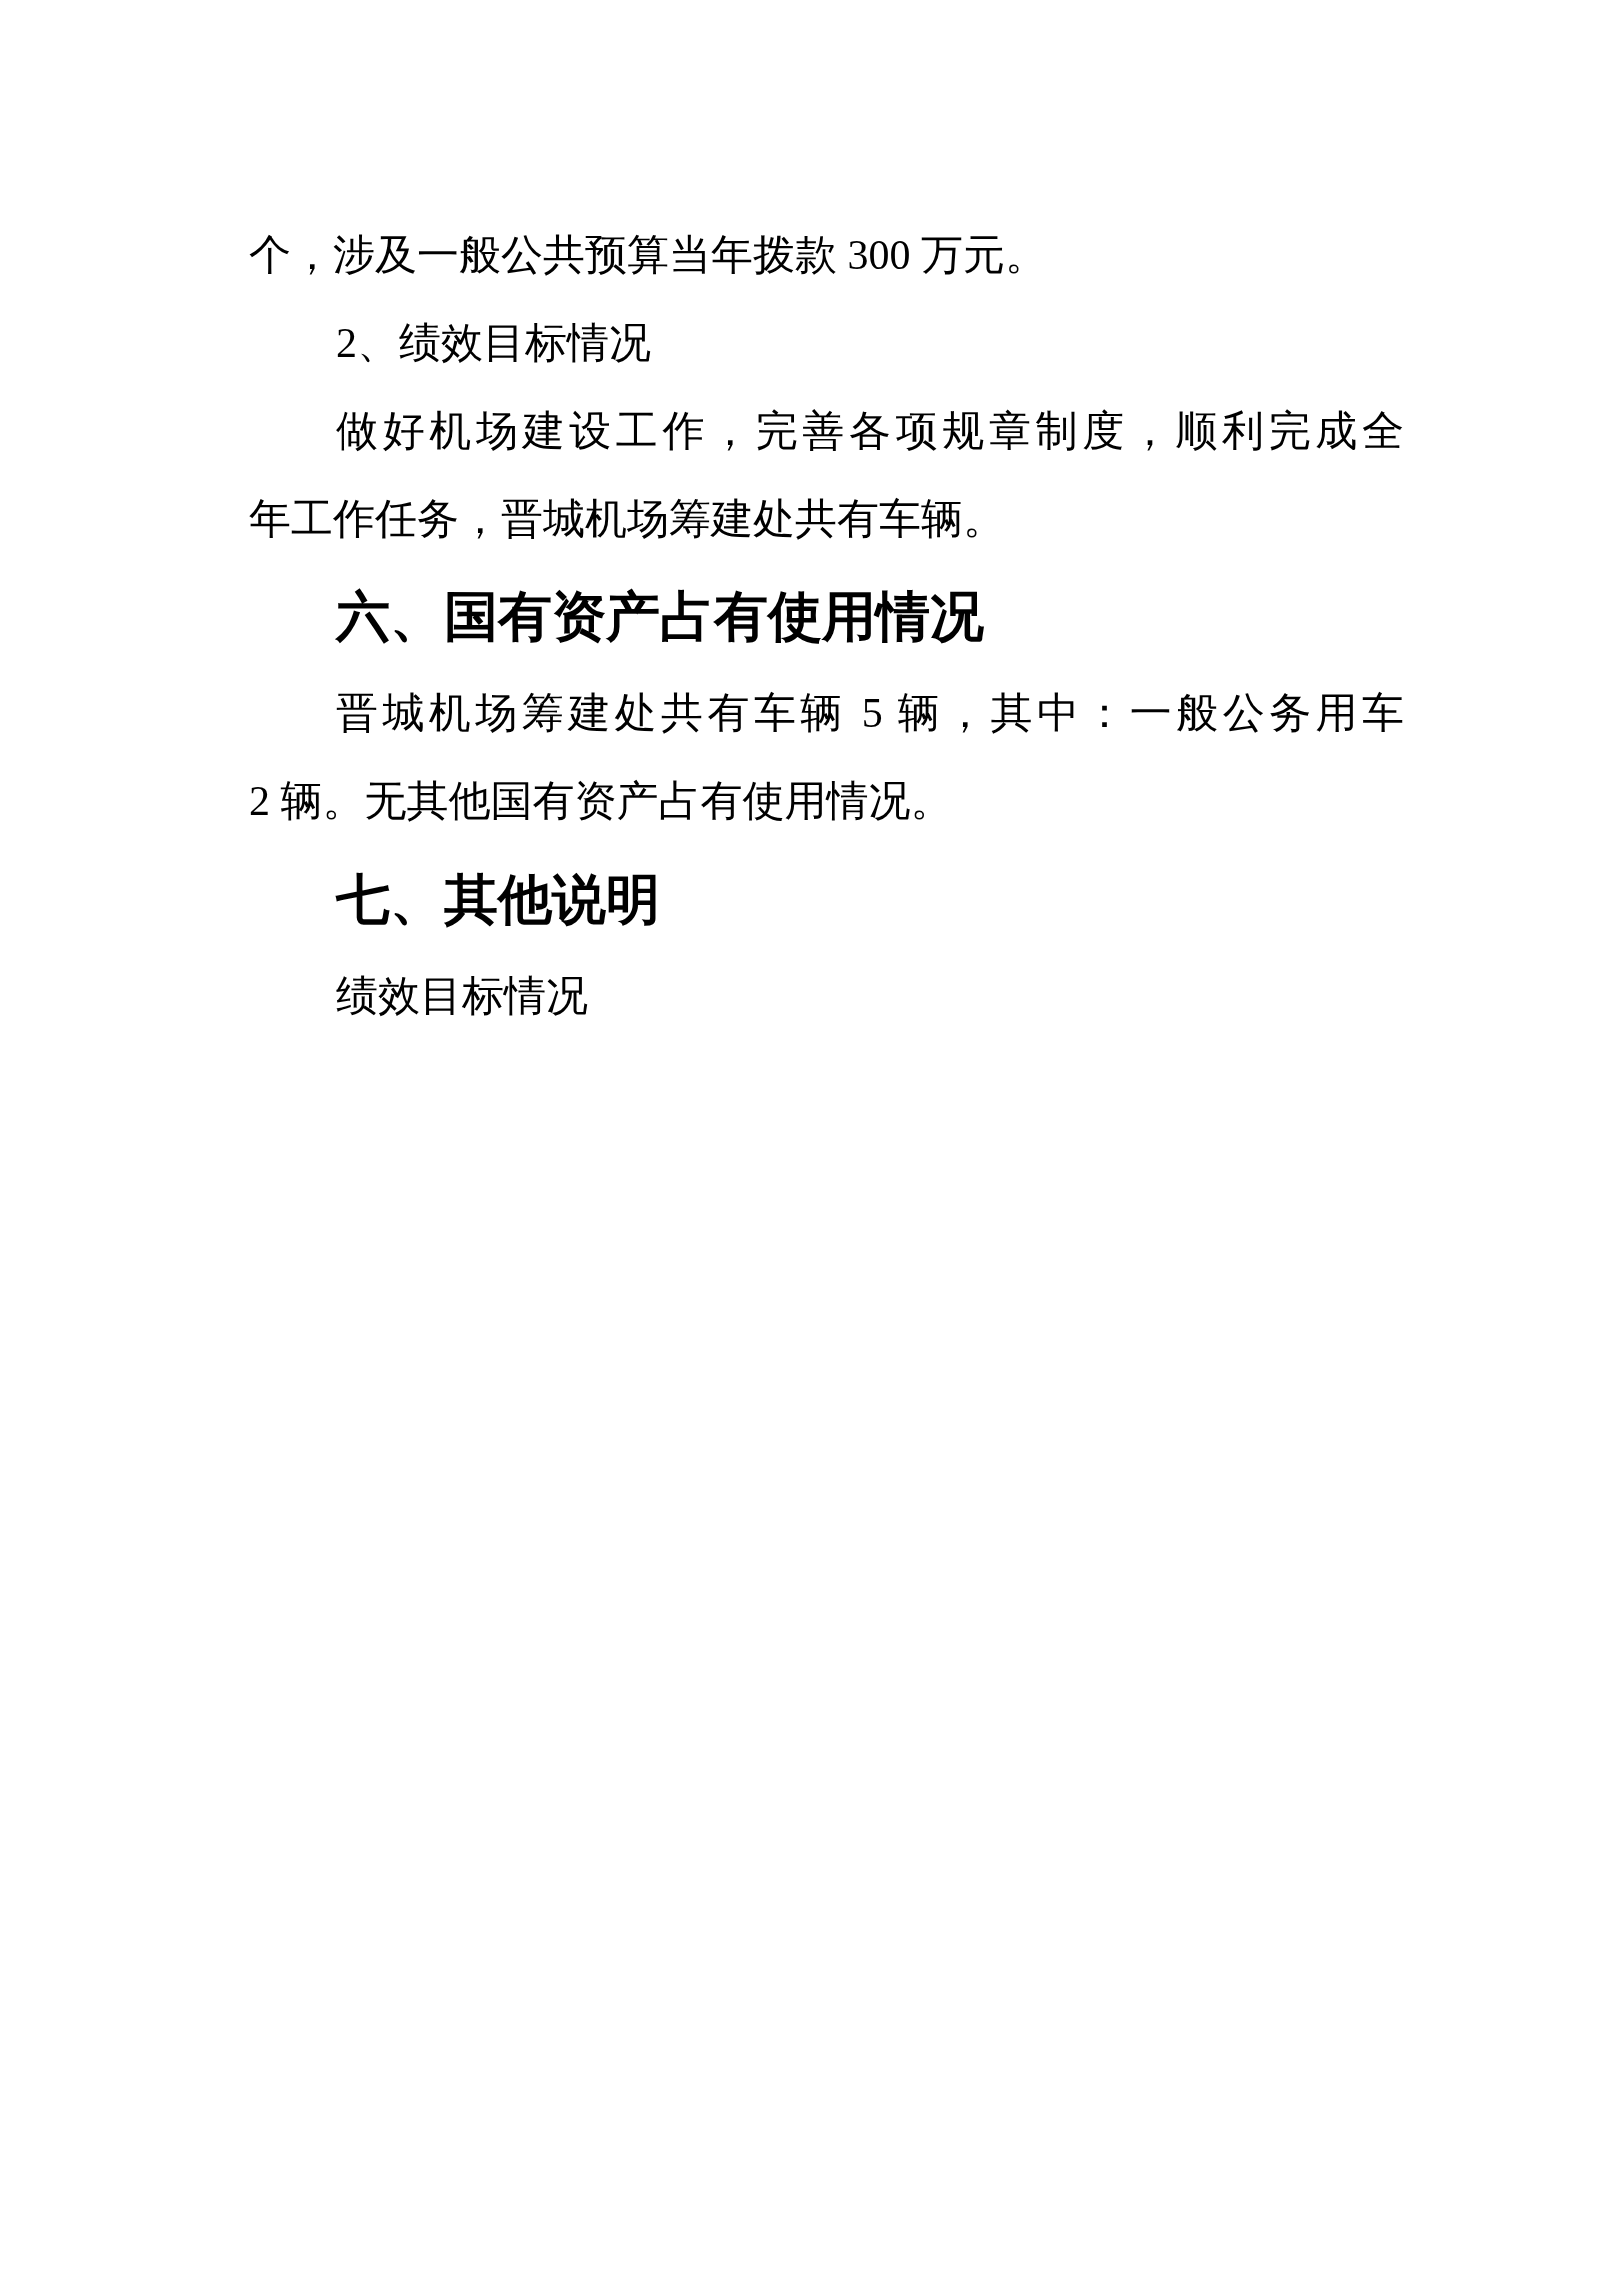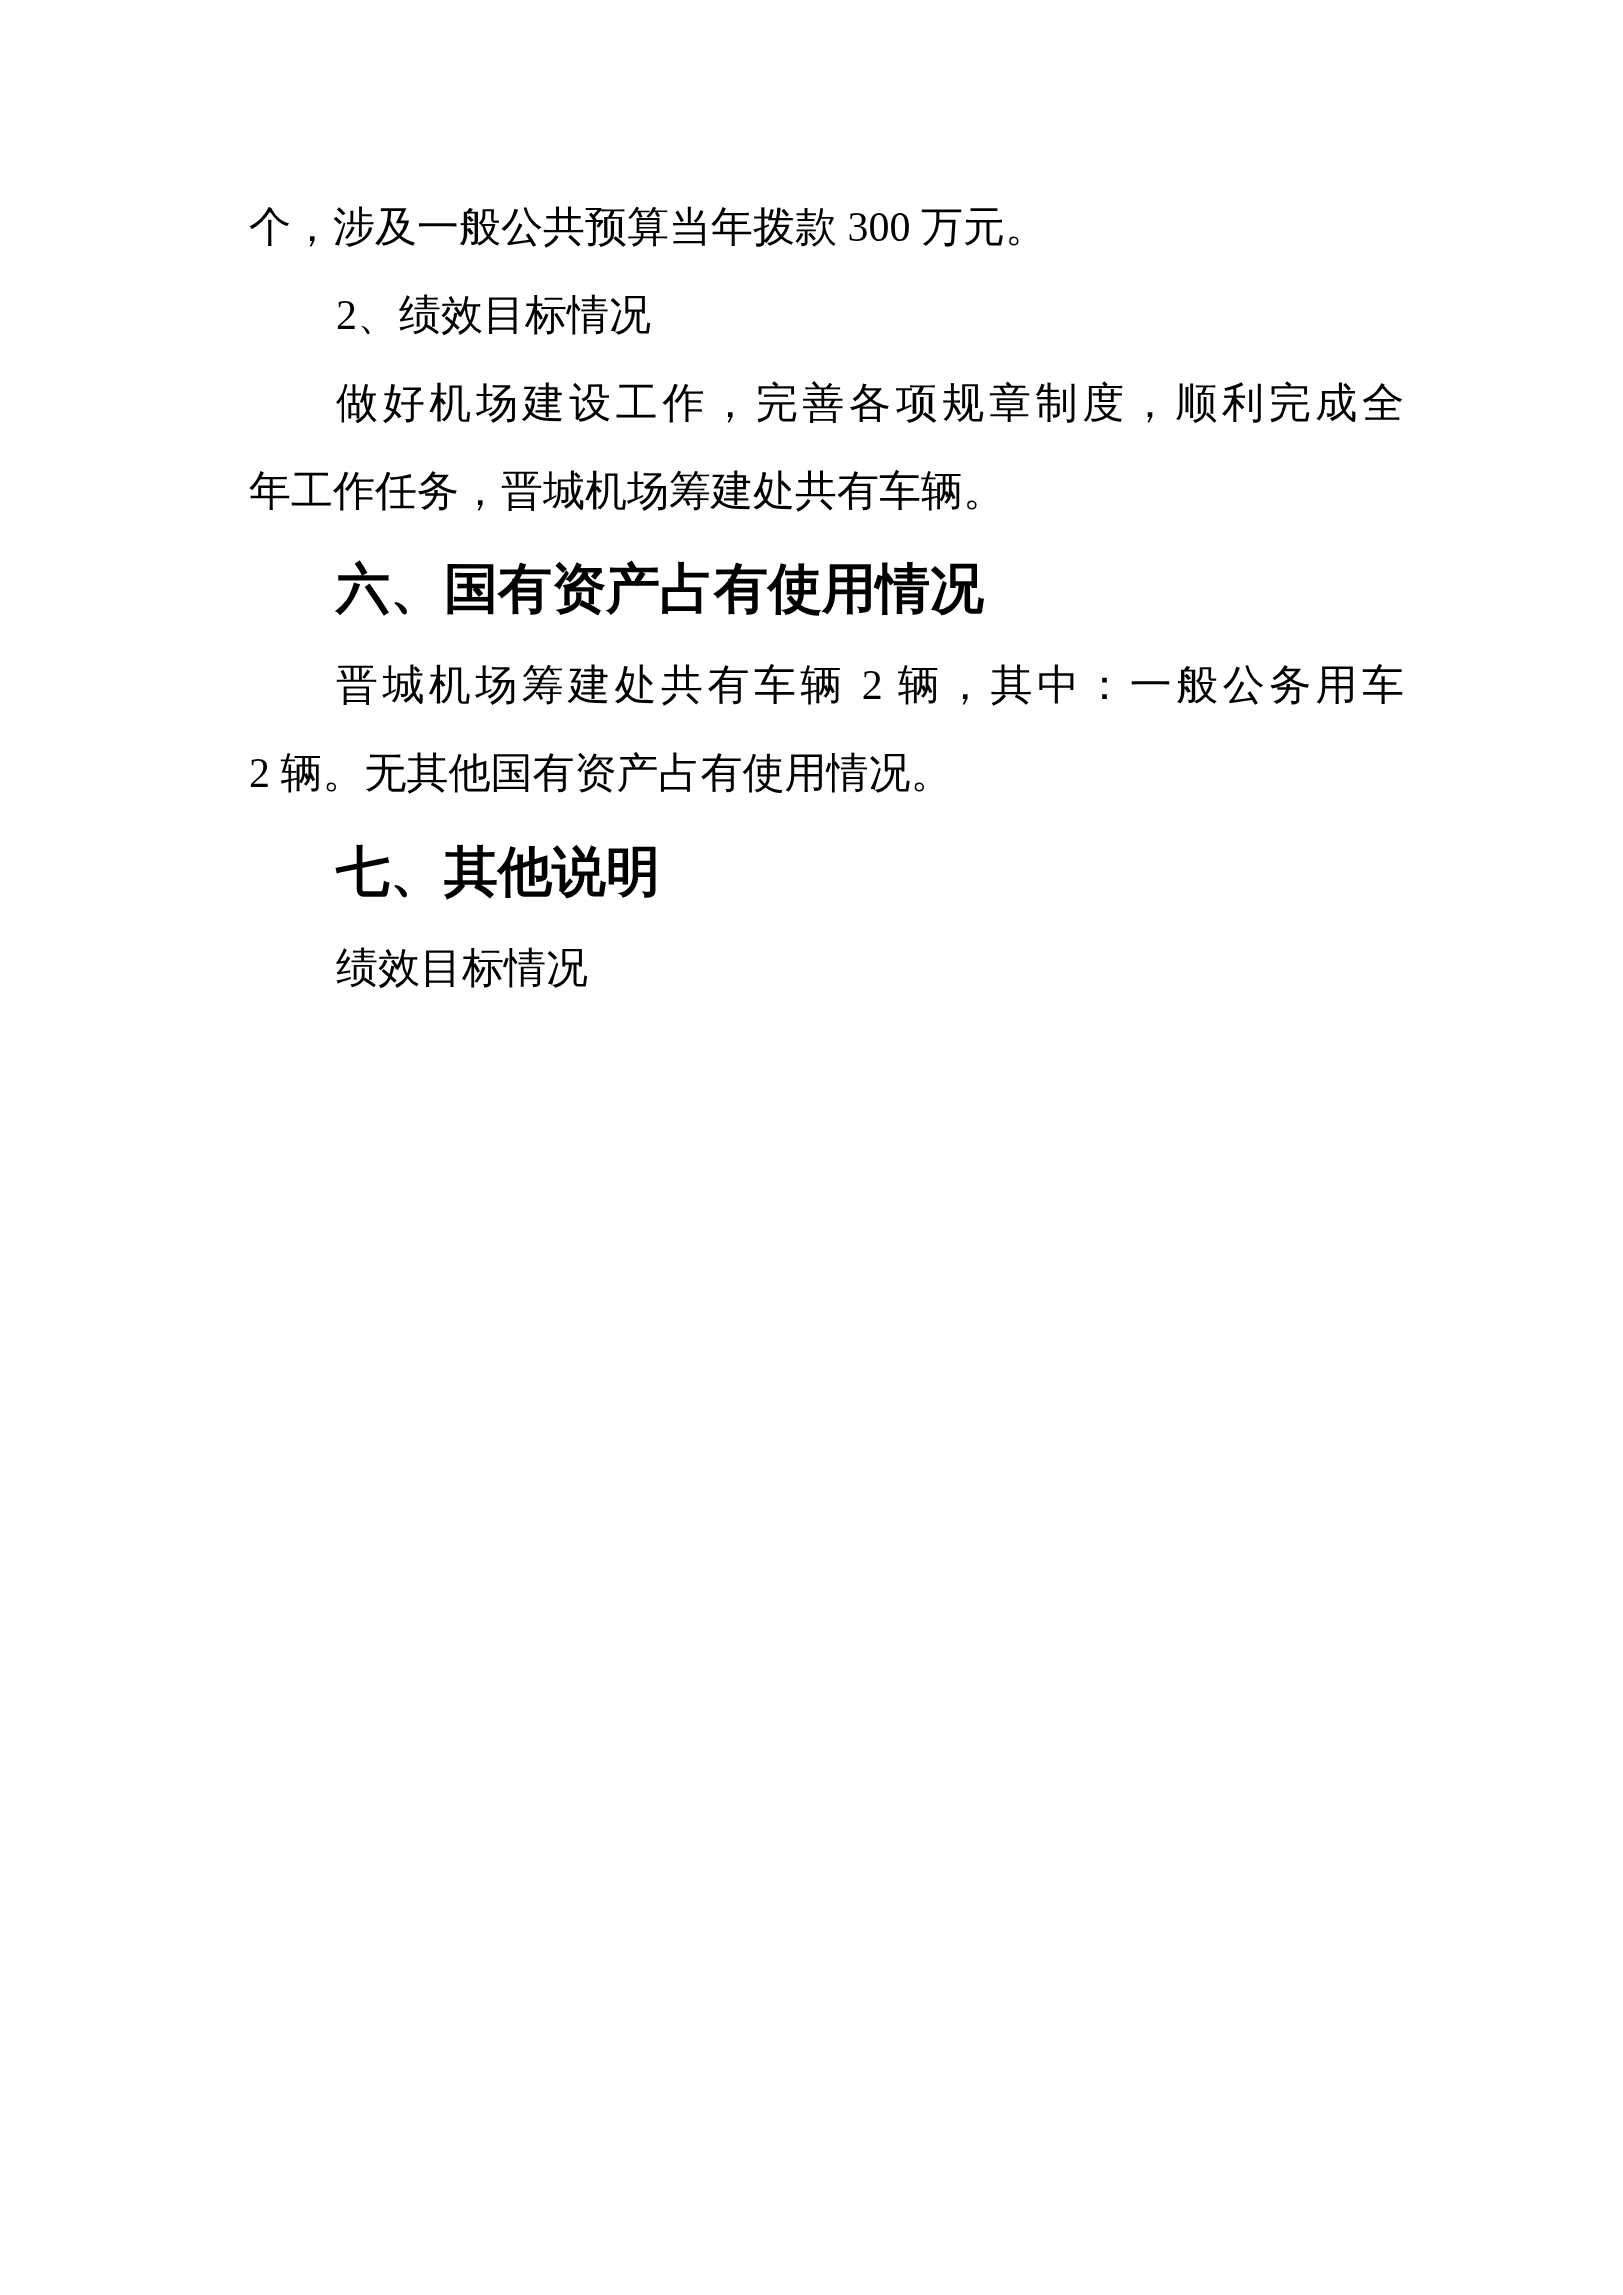--- a/index.html
+++ b/index.html
@@ -12,21 +12,21 @@
     width: 1623px;
     height: 2295px;
     background: #ffffff;
     color: #000000;
     font-family: "Liberation Serif", "DejaVu Serif", serif;
     overflow: hidden;
   }
   .content {
     position: absolute;
     left: 249px;
-    top: 183px;
+    top: 211px;
     width: 1155px;
   }
   .line {
     margin: 0;
     font-size: 42px;
     line-height: 88px;
     font-weight: 400;
     text-align: left;
     white-space: normal;
   }
@@ -65,21 +65,21 @@
     <p class="line">个，涉及一般公共预算当年拨款 300 万元。</p>
 
     <p class="line indent">2、绩效目标情况</p>
 
     <p class="line indent justify">做好机场建设工作，完善各项规章制度，顺利完成全</p>
 
     <p class="line">年工作任务，晋城机场筹建处共有车辆。</p>
 
     <h2 class="heading indent">六、国有资产占有使用情况</h2>
 
-    <p class="line indent justify">晋城机场筹建处共有车辆 2 辆，其中：一般公务用车</p>
+    <p class="line indent justify">晋城机场筹建处共有车辆 5 辆，其中：一般公务用车</p>
 
     <p class="line">2 辆。无其他国有资产占有使用情况。</p>
 
     <h2 class="heading indent">七、其他说明</h2>
 
     <p class="line indent">绩效目标情况</p>
 
   </main>
 
 </div>

